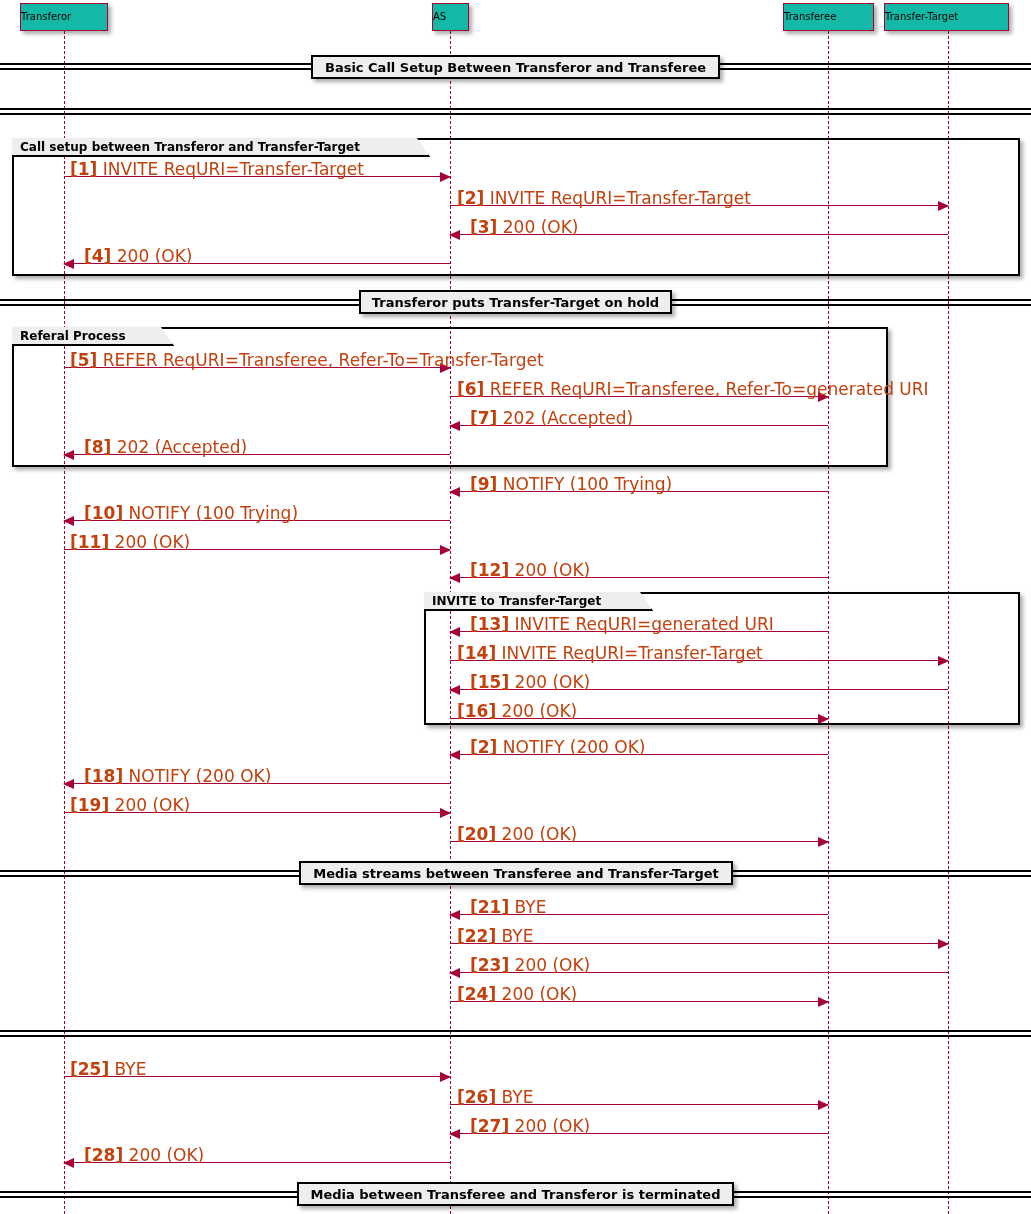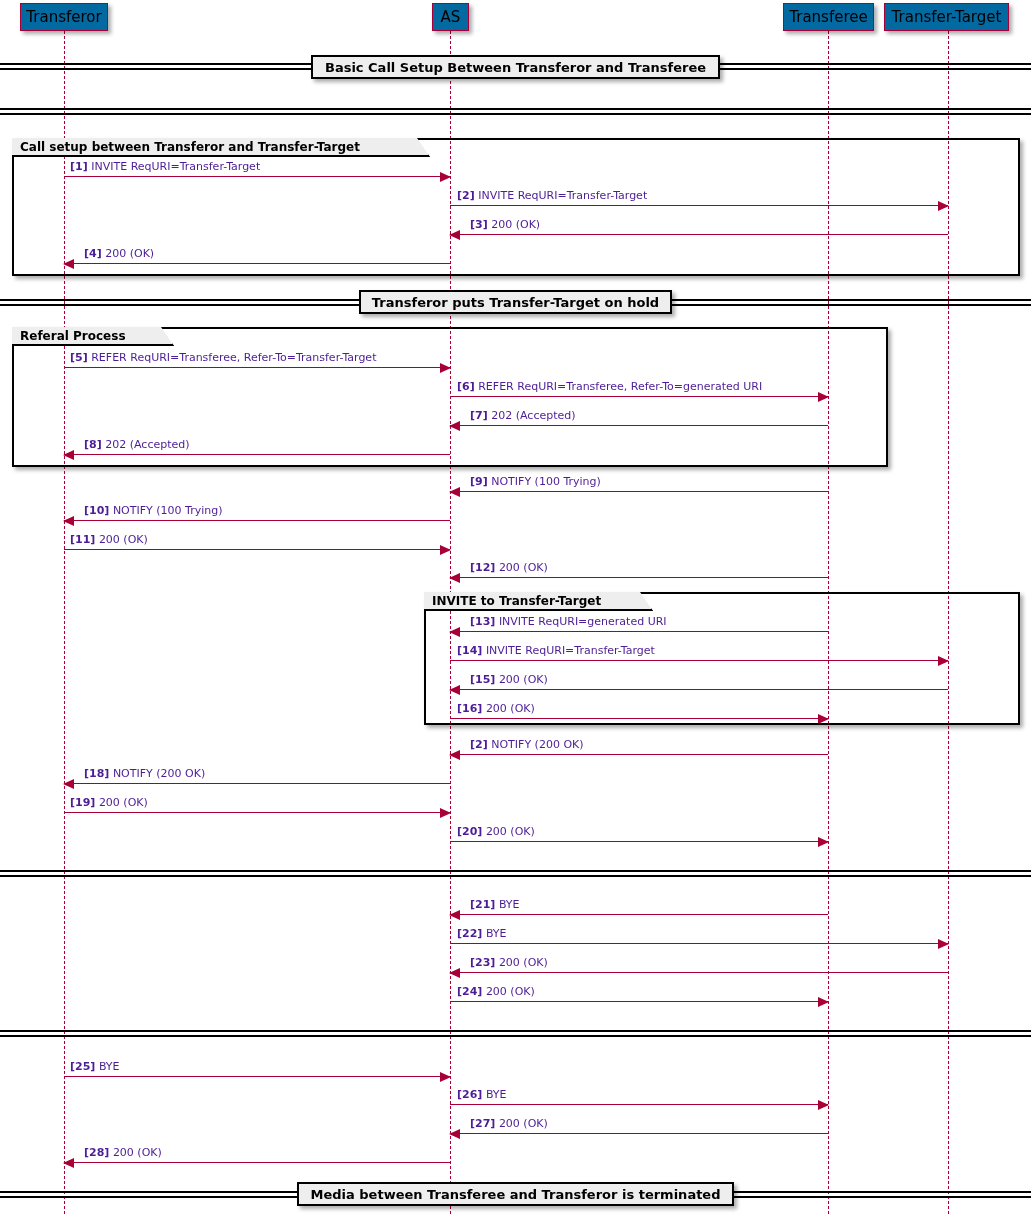--- a/index.html
+++ b/index.html
@@ -23,28 +23,27 @@
     position: absolute;
     width: 0;
     border-left: 1px dashed #A80036;
     z-index: 1;
   }
 
   
   .participant {
     position: absolute;
     box-sizing: border-box;
-    background: #0369a1;
+    background: #14b8a6;
     border: 1.5px solid #A80036;
     color: #000000;
-    font-size: 15px;
+    font-size: 10px;
     line-height: 1;
     display: flex;
     align-items: center;
-    justify-content: center;
     white-space: nowrap;
     z-index: 6;
     box-shadow: 3px 3px 4px rgba(0,0,0,0.33);
   }
 
   
   .group {
     position: absolute;
     box-sizing: border-box;
     border: 2px solid #000000;
@@ -130,22 +129,22 @@
   }
   .arrowhead.left {
     border-top: 5px solid transparent;
     border-bottom: 5px solid transparent;
     border-right: 11px solid #A80036;
     left: -1px;
   }
   .msg-label {
     position: absolute;
     white-space: nowrap;
-    color: #4c1d95;
-    font-size: 11px;
+    color: #c2410c;
+    font-size: 17px;
     line-height: 1;
     z-index: 4;
   }
   .msg-label b {
     font-weight: bold;
   }
 </style>
 </head>
 <body>
 
@@ -284,20 +283,23 @@
     <div class="arrowhead right"></div>
   </div>
   <div class="msg-label" style="left:70px; top:797px;"><b>[19]</b> <span>200 (OK)</span></div>
 
   <div class="msg" style="left:450px; top:841px; width:378px;">
     <div class="arrowhead right"></div>
   </div>
   <div class="msg-label" style="left:457px; top:826px;"><b>[20]</b> <span>200 (OK)</span></div>
 
   <div class="divider-rails" style="top:870px;"></div>
+  <div class="divider-box" style="left:299px; top:861px; width:434px; height:24px;">
+      <span>Media streams between Transferee and Transfer-Target</span>
+    </div>
 
   <div class="msg" style="left:450px; top:914px; width:378px;">
     <div class="arrowhead left"></div>
   </div>
   <div class="msg-label" style="left:470px; top:899px;"><b>[21]</b> <span>BYE</span></div>
 
   <div class="msg" style="left:450px; top:943px; width:498px;">
     <div class="arrowhead right"></div>
   </div>
   <div class="msg-label" style="left:457px; top:928px;"><b>[22]</b> <span>BYE</span></div>

